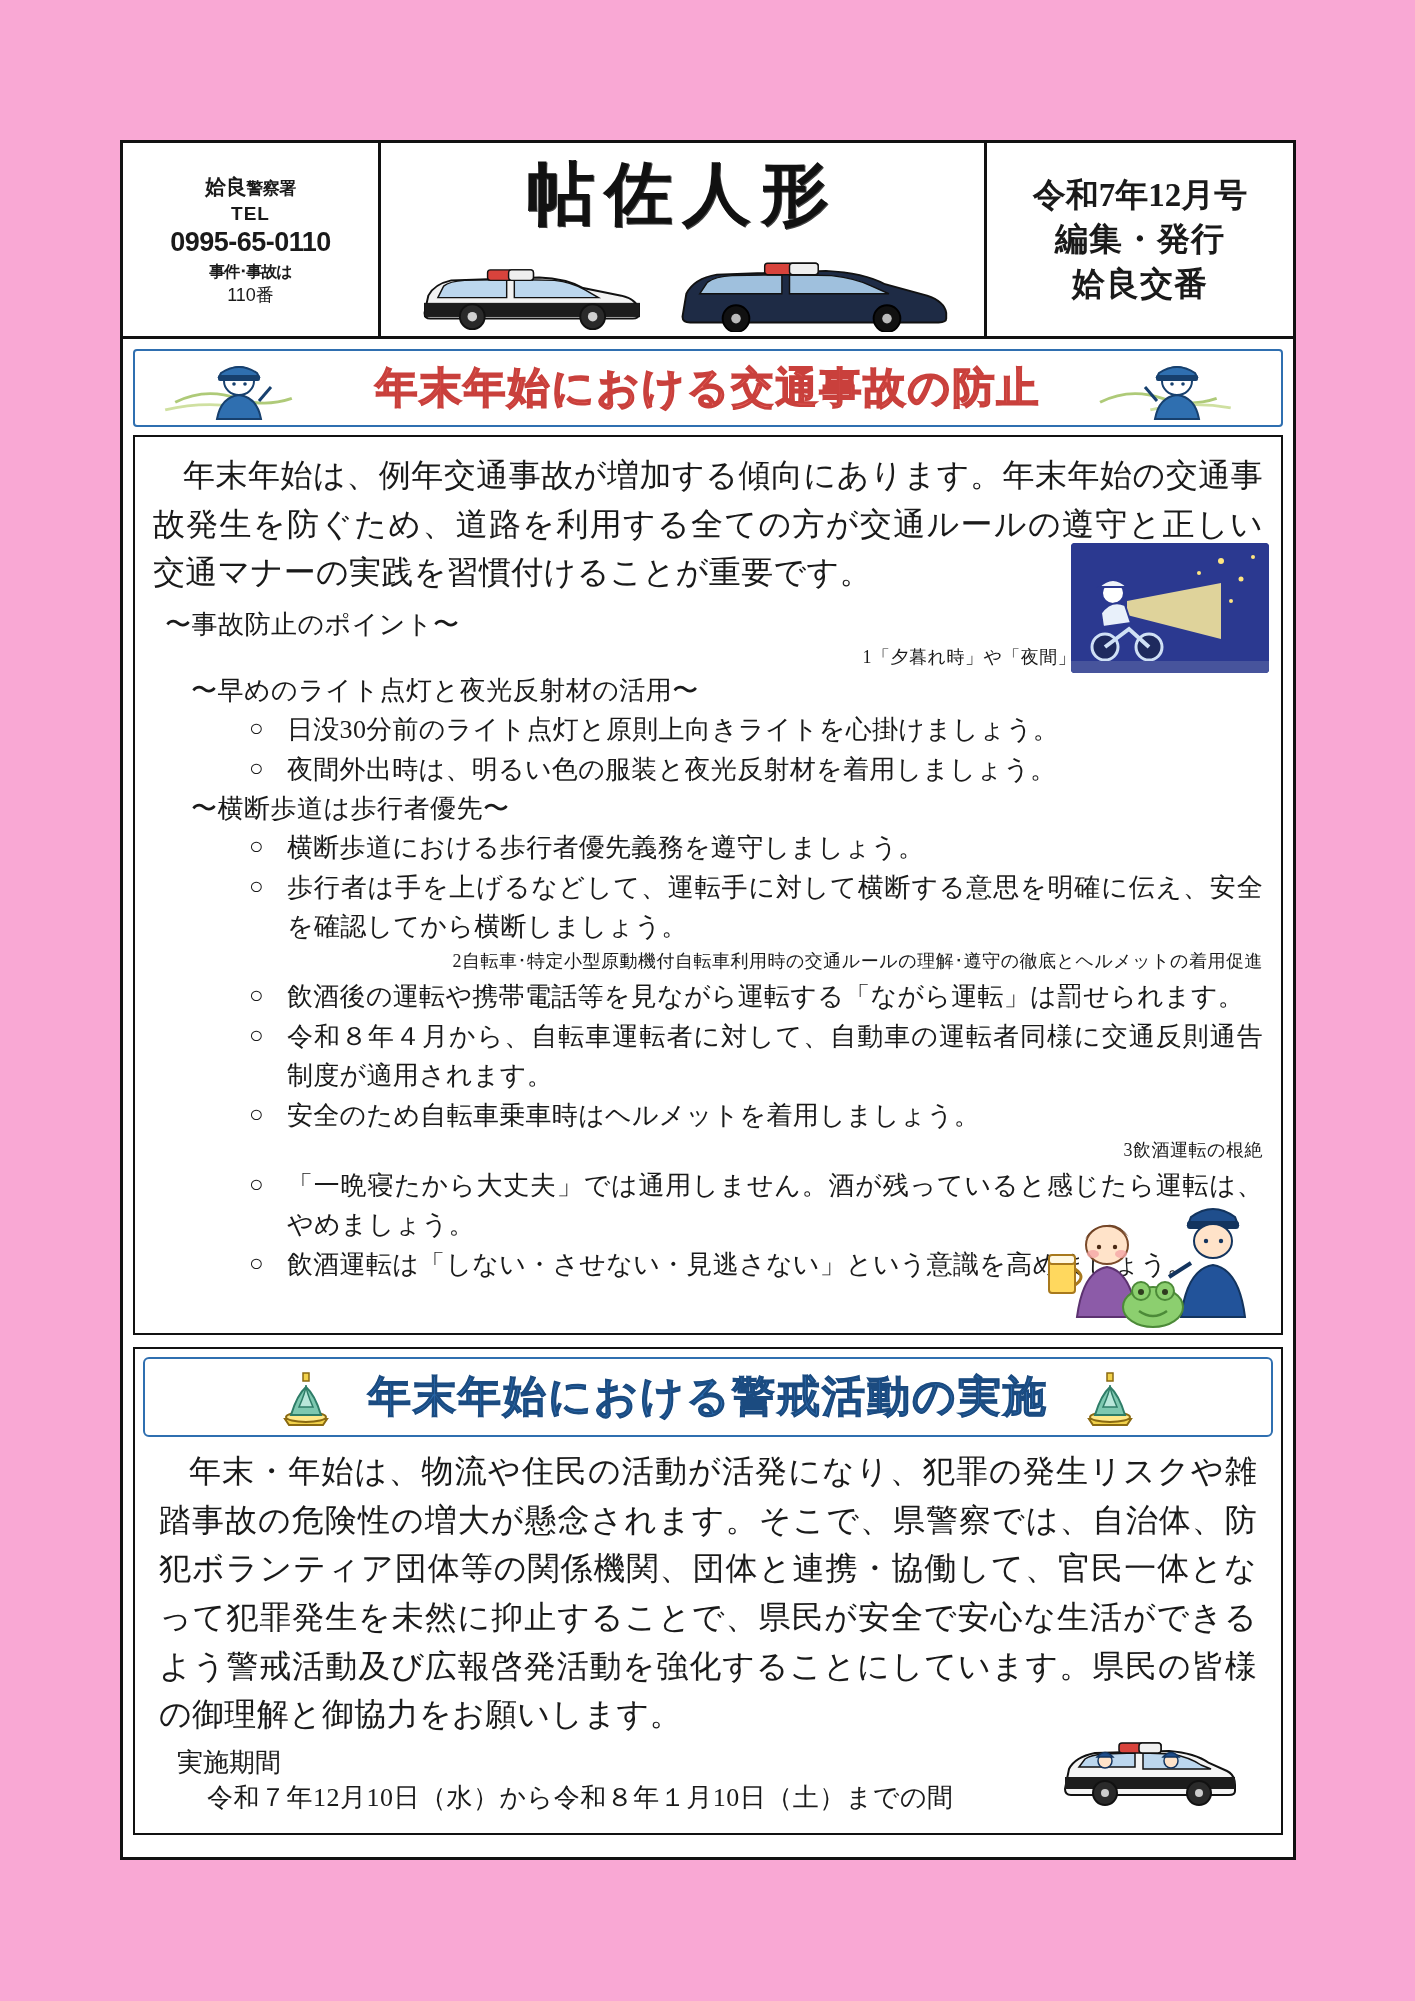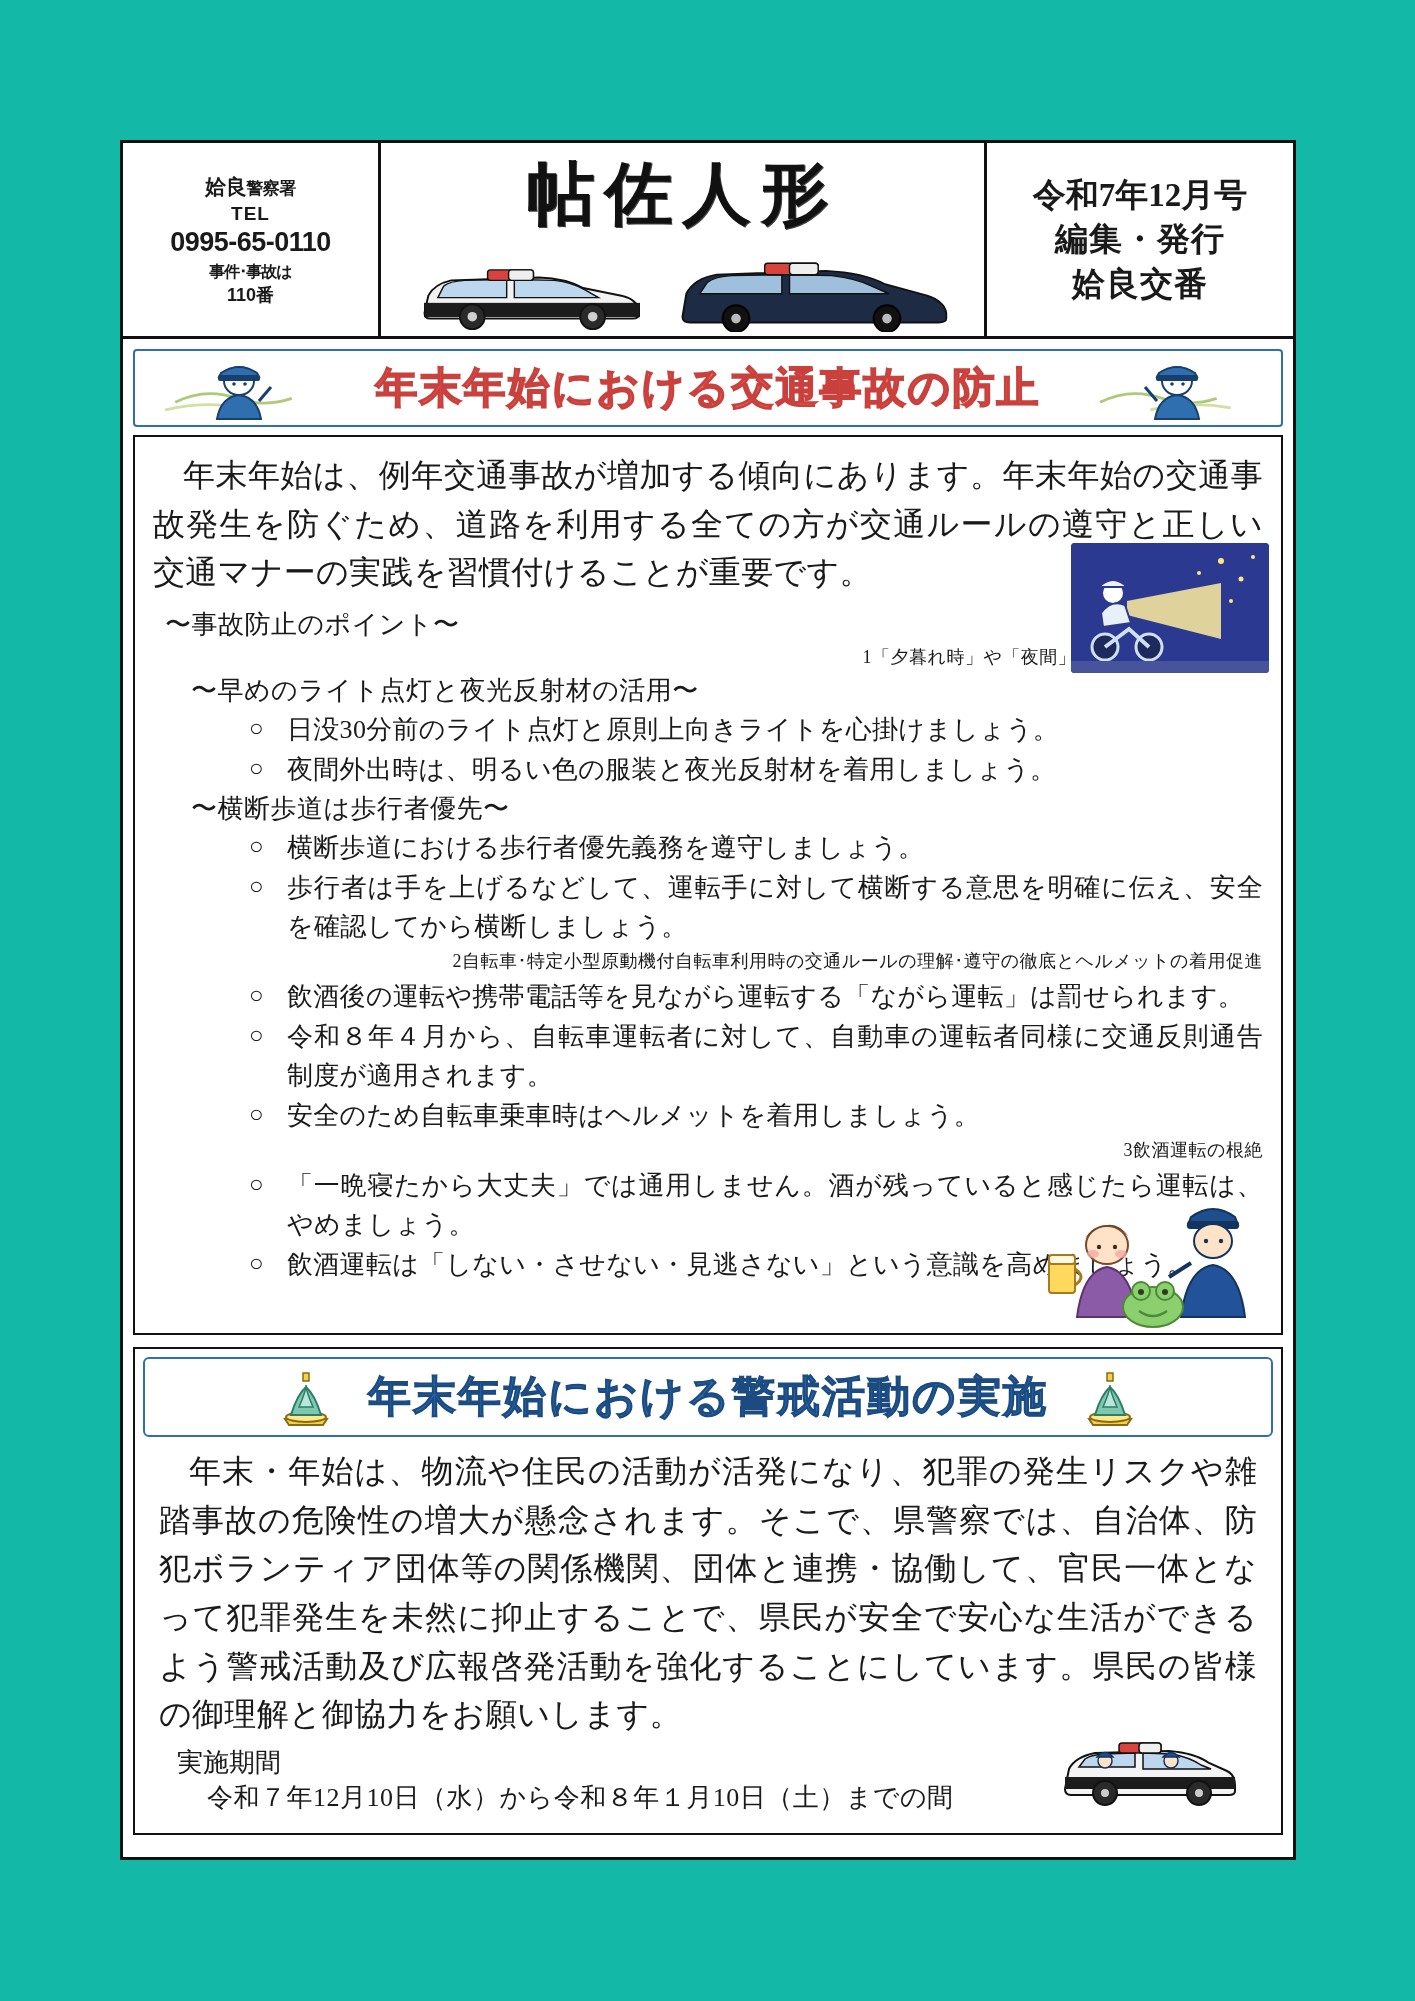--- a/index.html
+++ b/index.html
@@ -13,21 +13,21 @@
     font-family: "Liberation Serif", "DejaVu Serif", serif;
     color: #1a1a1a;
     position: relative;
     overflow: hidden;
   }
   .page {
     position: absolute;
     left: 0; top: 0;
     width: 1415px;
     height: 2001px;
-    background: #14b8a6;
+    background: #f9a8d4;
   }
   .sheet {
     position: absolute;
     left: 120px;
     top: 140px;
     width: 1176px;
     height: 1720px;
     border: 3px solid #111;
     box-sizing: border-box;
     background: #ffffff;
@@ -69,21 +69,21 @@
     letter-spacing: -0.5px;
     margin: 2px 0 4px 0;
   }
   .mast-left .jiken {
     font-size: 16px;
     font-weight: bold;
     letter-spacing: -1px;
   }
   .mast-left .num110 {
     font-size: 18px;
-    font-weight: bold;
+    font-weight: normal;
   }
 
   .mast-center {
     flex: 1;
     border-right: 3px solid #111;
     box-sizing: border-box;
     position: relative;
     overflow: hidden;
   }
   .mast-title {

